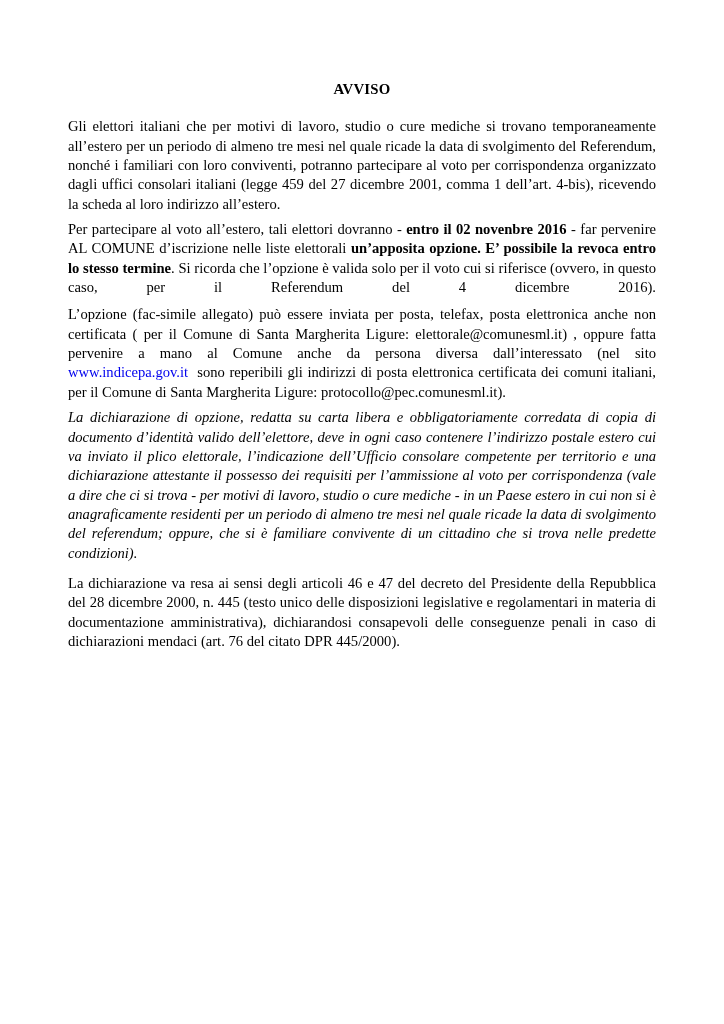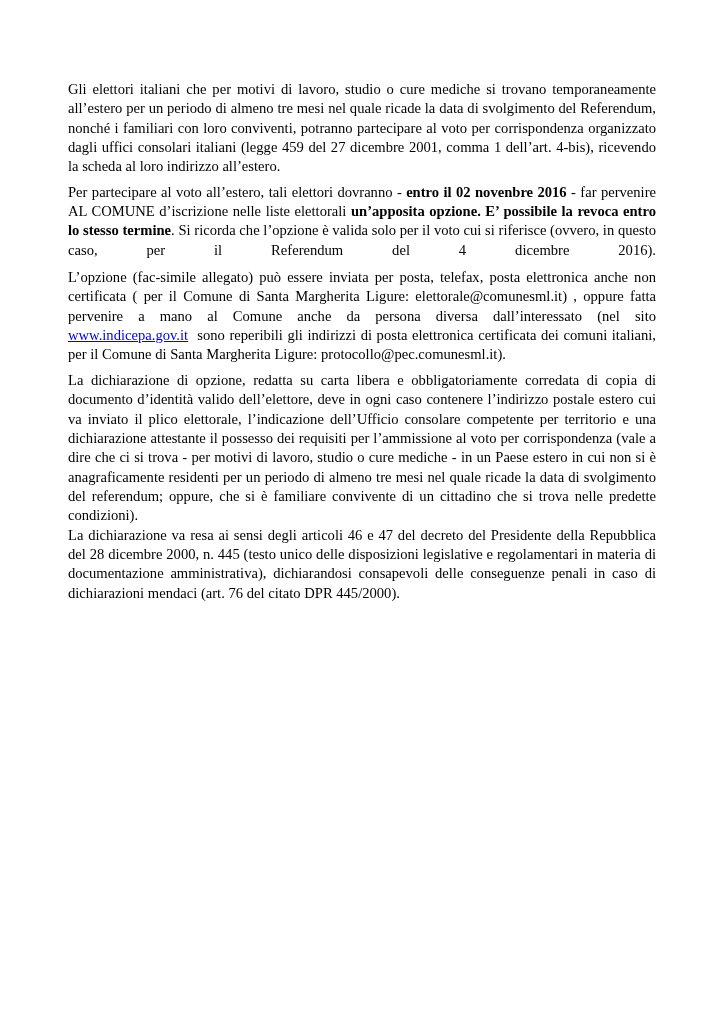--- a/index.html
+++ b/index.html
@@ -30,38 +30,38 @@
     font-weight: bold;
     text-align: center;
     letter-spacing: 0.2px;
   }
   p.para {
     margin: 0 0 6px 0;
     text-align: justify;
     text-justify: inter-word;
   }
   p.para-joined-top { margin-top: 0; }
-  p.no-gap { margin-bottom: 0; }
+  p.no-gap { margin-bottom: 11px; font-style: italic; }
   p.stretch-last {
     text-align-last: justify;
     -moz-text-align-last: justify;
     margin-bottom: 8px;
   }
   b { font-weight: bold; }
   a.doc-link {
     color: var(--link-color, #0000EE);
-    text-decoration: underline;
     cursor: pointer;
   }
 </style>
 </head>
 <body>
 
 <div class="page">
 
+  <h1 class="title">AVVISO</h1>
 
   <p class="para">Gli elettori italiani che per motivi di lavoro, studio o cure mediche si trovano temporaneamente all’estero per un periodo di almeno tre mesi nel quale ricade la data di svolgimento del Referendum, nonché i familiari con loro conviventi, potranno partecipare al voto per corrispondenza organizzato dagli uffici consolari italiani (legge 459 del 27 dicembre 2001, comma 1 dell’art. 4-bis), ricevendo la scheda al loro indirizzo all’estero.</p>
 
   <p class="para stretch-last"><span>Per partecipare al voto all’estero, tali elettori dovranno - </span><b>entro il 02 novenbre 2016</b><span> - far pervenire AL COMUNE d’iscrizione nelle liste elettorali </span><b>un’apposita opzione. E’ possibile la revoca entro lo stesso termine</b><span>. Si ricorda che l’opzione è valida solo per il voto cui si riferisce (ovvero, in questo caso, per il Referendum del 4 dicembre 2016).</span></p>
 
   <p class="para para-joined-top"><span>L’opzione (fac-simile allegato) può essere inviata per posta, telefax, posta elettronica anche non certificata ( per il Comune di Santa Margherita Ligure: elettorale@comunesml.it) , oppure fatta pervenire a mano al Comune anche da persona diversa dall’interessato (nel sito </span><a class="doc-link">www.indicepa.gov.it</a><span>&nbsp; sono reperibili gli indirizzi di posta elettronica certificata dei comuni italiani, per il Comune di Santa Margherita Ligure: protocollo@pec.comunesml.it).</span></p>
 
   <p class="para no-gap">La dichiarazione di opzione, redatta su carta libera e obbligatoriamente corredata di copia di documento d’identità valido dell’elettore, deve in ogni caso contenere l’indirizzo postale estero cui va inviato il plico elettorale, l’indicazione dell’Ufficio consolare competente per territorio e una dichiarazione attestante il possesso dei requisiti per l’ammissione al voto per corrispondenza (vale a dire che ci si trova - per motivi di lavoro, studio o cure mediche - in un Paese estero in cui non si è anagraficamente residenti per un periodo di almeno tre mesi nel quale ricade la data di svolgimento del referendum; oppure, che si è familiare convivente di un cittadino che si trova nelle predette condizioni).</p>
 
   <p class="para para-joined-top">La dichiarazione va resa ai sensi degli articoli 46 e 47 del decreto del Presidente della Repubblica del 28 dicembre 2000, n. 445 (testo unico delle disposizioni legislative e regolamentari in materia di documentazione amministrativa), dichiarandosi consapevoli delle conseguenze penali in caso di dichiarazioni mendaci (art. 76 del citato DPR 445/2000).</p>

